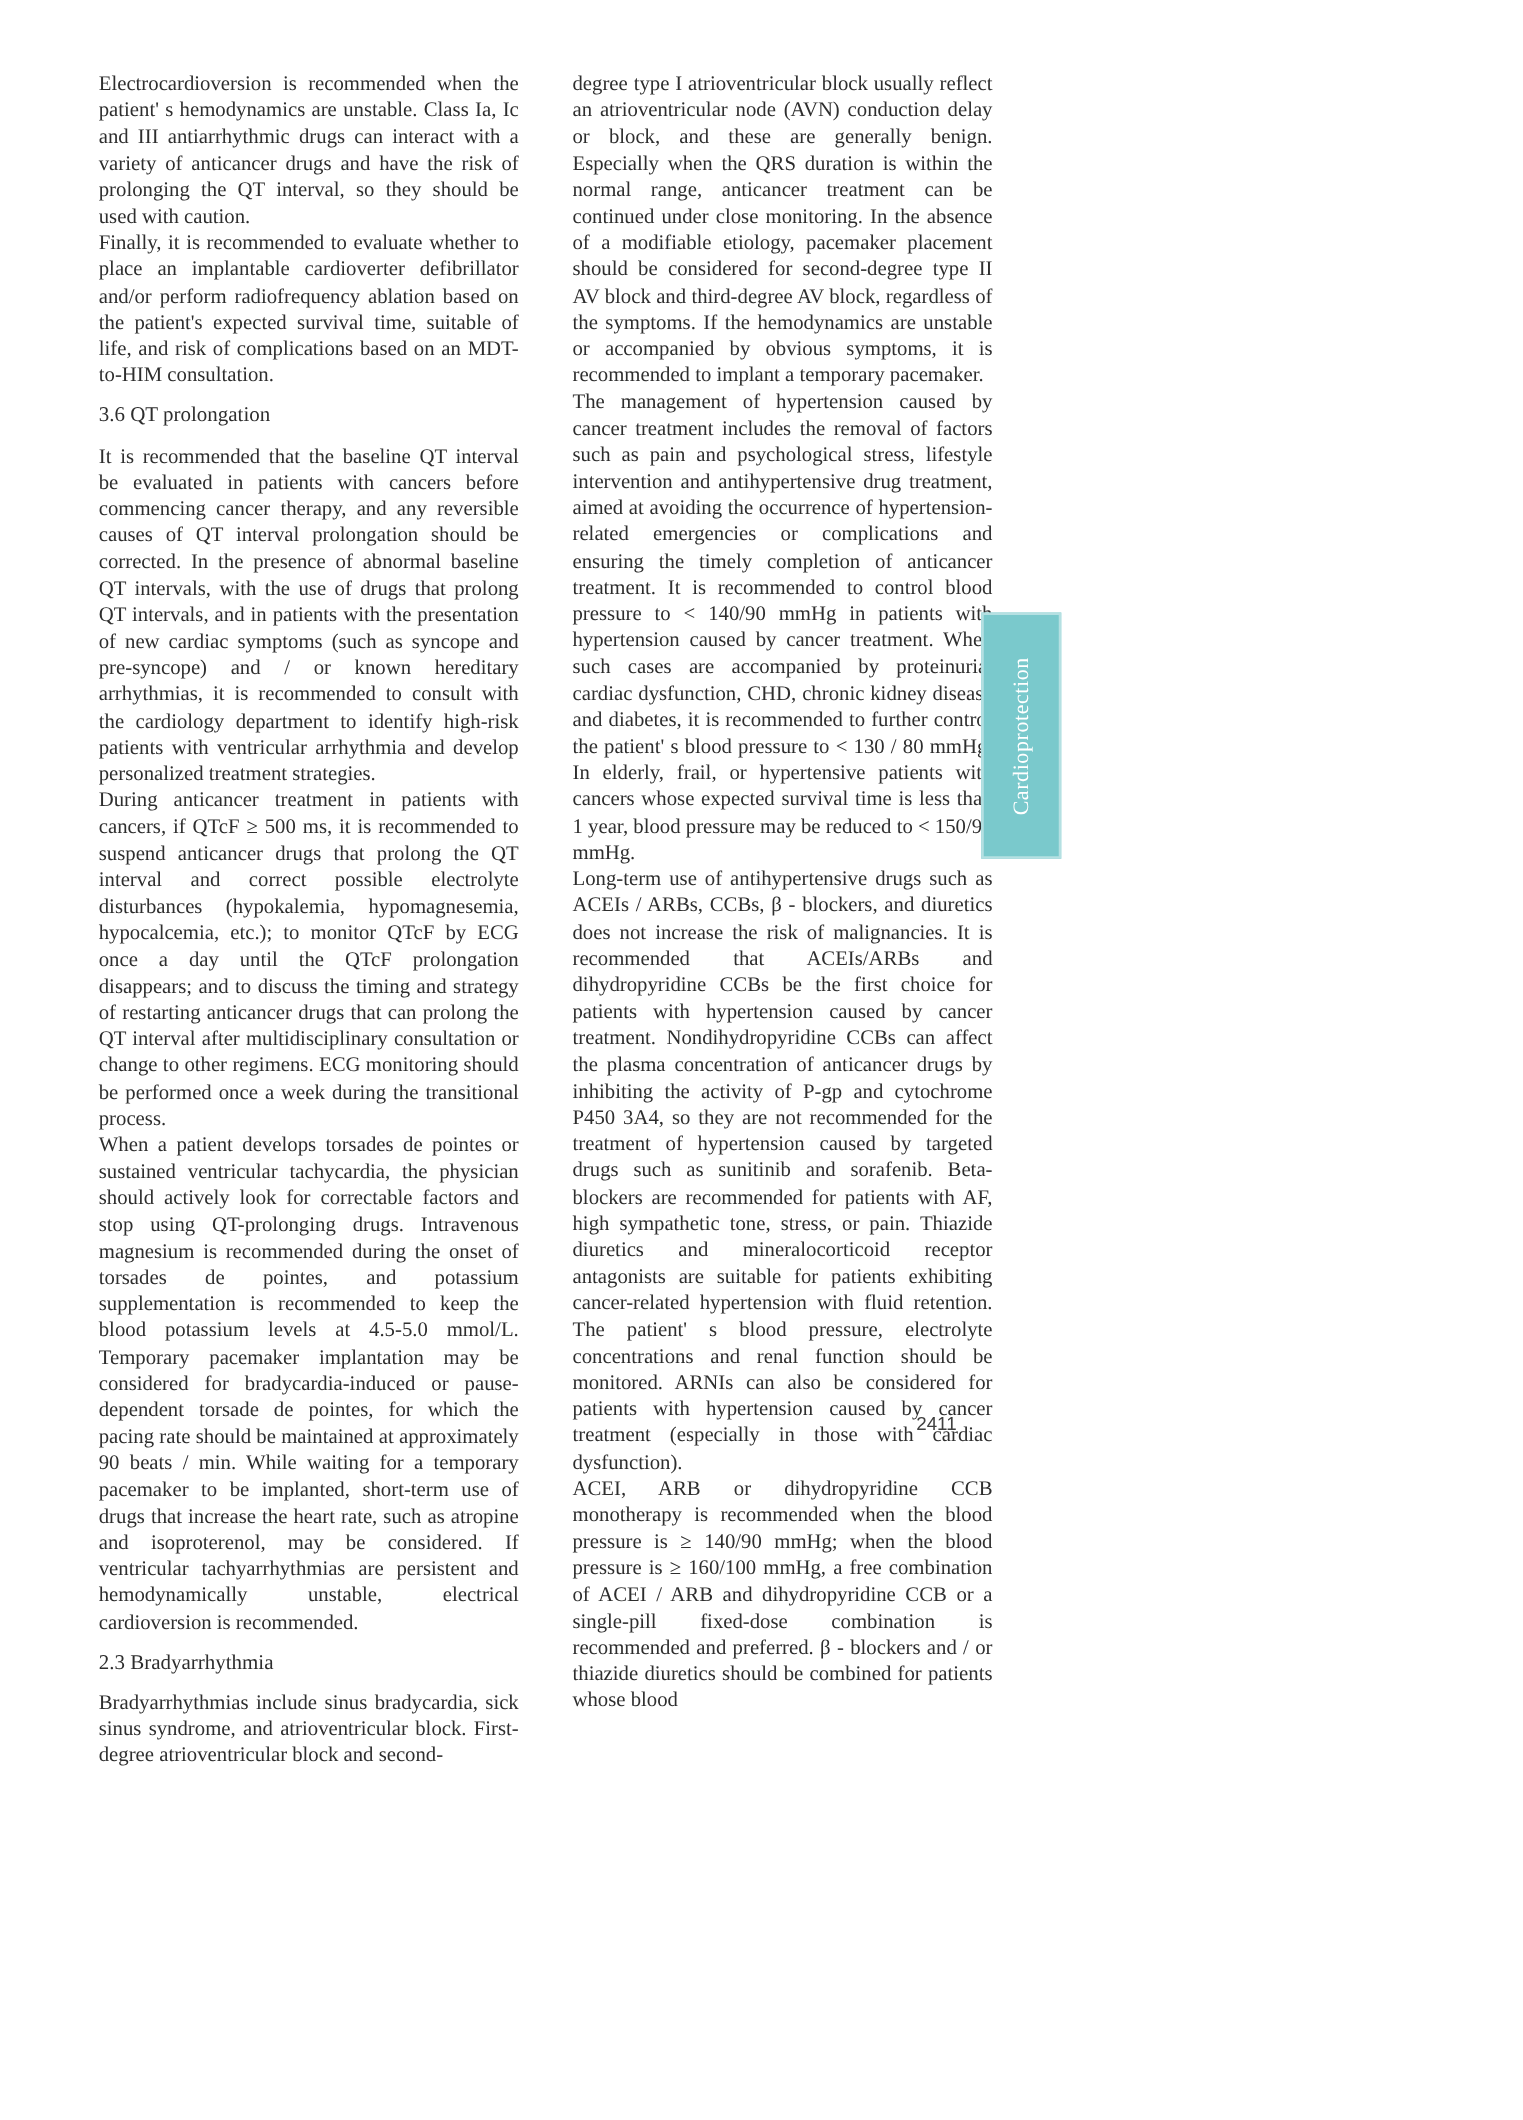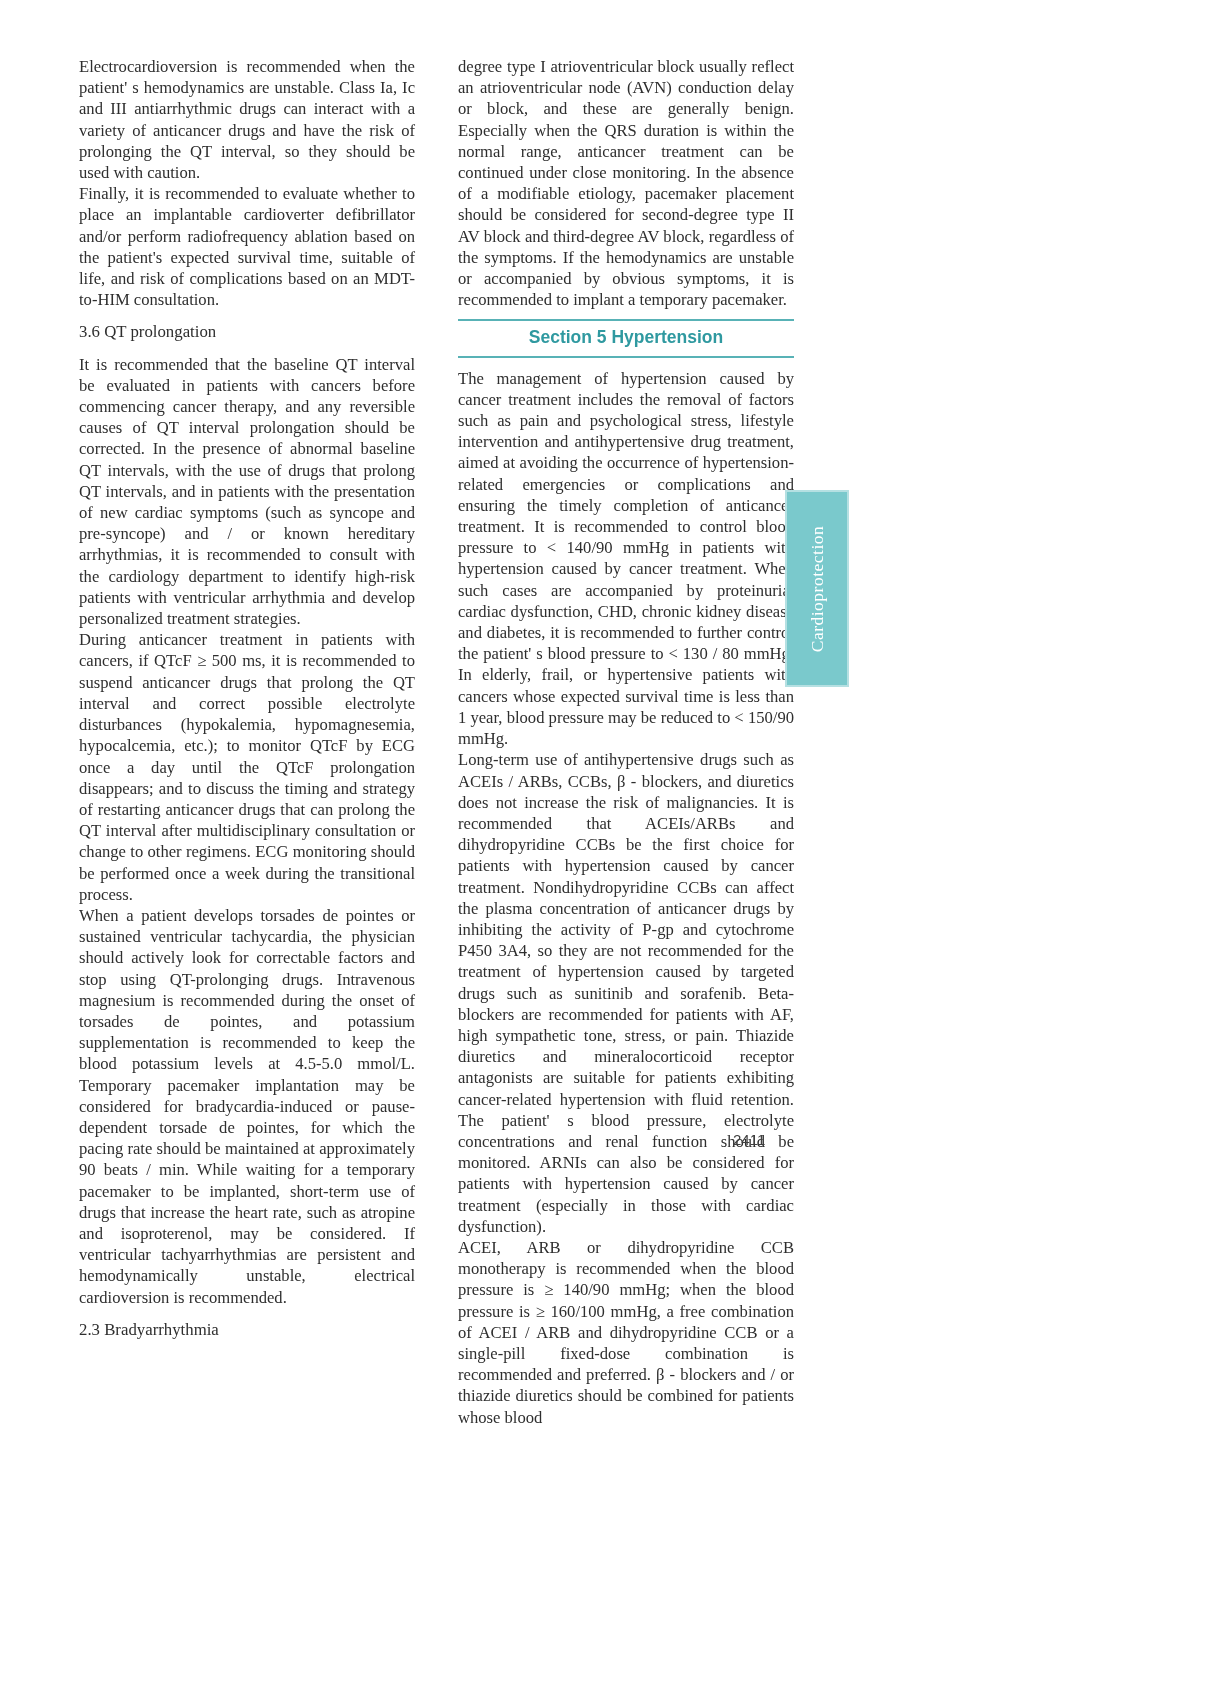--- a/index.html
+++ b/index.html
@@ -81,25 +81,25 @@
 <div class="page">
 
   <div class="column col-left">
     <p>Electrocardioversion is recommended when the patient' s hemodynamics are unstable. Class Ia, Ic and III antiarrhythmic drugs can interact with a variety of anticancer drugs and have the risk of prolonging the QT interval, so they should be used with caution.</p>
     <p>Finally, it is recommended to evaluate whether to place an implantable cardioverter defibrillator and/or perform radiofrequency ablation based on the patient's expected survival time, suitable of life, and risk of complications based on an MDT-to-HIM consultation.</p>
     <div class="subheading">3.6 QT prolongation</div>
     <p>It is recommended that the baseline QT interval be evaluated in patients with cancers before commencing cancer therapy, and any reversible causes of QT interval prolongation should be corrected. In the presence of abnormal baseline QT intervals, with the use of drugs that prolong QT intervals, and in patients with the presentation of new cardiac symptoms (such as syncope and pre-syncope) and / or known hereditary arrhythmias, it is recommended to consult with the cardiology department to identify high-risk patients with ventricular arrhythmia and develop personalized treatment strategies.</p>
     <p>During anticancer treatment in patients with cancers, if QTcF ≥ 500 ms, it is recommended to suspend anticancer drugs that prolong the QT interval and correct possible electrolyte disturbances (hypokalemia, hypomagnesemia, hypocalcemia, etc.); to monitor QTcF by ECG once a day until the QTcF prolongation disappears; and to discuss the timing and strategy of restarting anticancer drugs that can prolong the QT interval after multidisciplinary consultation or change to other regimens. ECG monitoring should be performed once a week during the transitional process.</p>
     <p>When a patient develops torsades de pointes or sustained ventricular tachycardia, the physician should actively look for correctable factors and stop using QT-prolonging drugs. Intravenous magnesium is recommended during the onset of torsades de pointes, and potassium supplementation is recommended to keep the blood potassium levels at 4.5-5.0 mmol/L. Temporary pacemaker implantation may be considered for bradycardia-induced or pause-dependent torsade de pointes, for which the pacing rate should be maintained at approximately 90 beats / min. While waiting for a temporary pacemaker to be implanted, short-term use of drugs that increase the heart rate, such as atropine and isoproterenol, may be considered. If ventricular tachyarrhythmias are persistent and hemodynamically unstable, electrical cardioversion is recommended.</p>
     <div class="subheading">2.3 Bradyarrhythmia</div>
+    <p>Bradyarrhythmias include sinus bradycardia, sick sinus syndrome, and atrioventricular block. First-degree atrioventricular block and second-</p>
   </div>
 
   <div class="column col-right">
     <p>degree type I atrioventricular block usually reflect an atrioventricular node (AVN) conduction delay or block, and these are generally benign. Especially when the QRS duration is within the normal range, anticancer treatment can be continued under close monitoring. In the absence of a modifiable etiology, pacemaker placement should be considered for second-degree type II AV block and third-degree AV block, regardless of the symptoms. If the hemodynamics are unstable or accompanied by obvious symptoms, it is recommended to implant a temporary pacemaker.</p>
-    <div class="section-header">Section 5 Hypertension</div>
     <p>The management of hypertension caused by cancer treatment includes the removal of factors such as pain and psychological stress, lifestyle intervention and antihypertensive drug treatment, aimed at avoiding the occurrence of hypertension-related emergencies or complications and ensuring the timely completion of anticancer treatment. It is recommended to control blood pressure to &lt; 140/90 mmHg in patients with hypertension caused by cancer treatment. When such cases are accompanied by proteinuria, cardiac dysfunction, CHD, chronic kidney disease and diabetes, it is recommended to further control the patient' s blood pressure to &lt; 130 / 80 mmHg. In elderly, frail, or hypertensive patients with cancers whose expected survival time is less than 1 year, blood pressure may be reduced to &lt; 150/90 mmHg.</p>
     <p>Long-term use of antihypertensive drugs such as ACEIs / ARBs, CCBs, β - blockers, and diuretics does not increase the risk of malignancies. It is recommended that ACEIs/ARBs and dihydropyridine CCBs be the first choice for patients with hypertension caused by cancer treatment. Nondihydropyridine CCBs can affect the plasma concentration of anticancer drugs by inhibiting the activity of P-gp and cytochrome P450 3A4, so they are not recommended for the treatment of hypertension caused by targeted drugs such as sunitinib and sorafenib. Beta-blockers are recommended for patients with AF, high sympathetic tone, stress, or pain. Thiazide diuretics and mineralocorticoid receptor antagonists are suitable for patients exhibiting cancer-related hypertension with fluid retention. The patient' s blood pressure, electrolyte concentrations and renal function should be monitored. ARNIs can also be considered for patients with hypertension caused by cancer treatment (especially in those with cardiac dysfunction).</p>
     <p>ACEI, ARB or dihydropyridine CCB monotherapy is recommended when the blood pressure is ≥ 140/90 mmHg; when the blood pressure is ≥ 160/100 mmHg, a free combination of ACEI / ARB and dihydropyridine CCB or a single-pill fixed-dose combination is recommended and preferred. β - blockers and / or thiazide diuretics should be combined for patients whose blood</p>
   </div>
 
   <div class="side-tab">
     <span class="side-tab-label">Cardioprotection</span>
   </div>
 
   <div class="page-number">2411</div>

